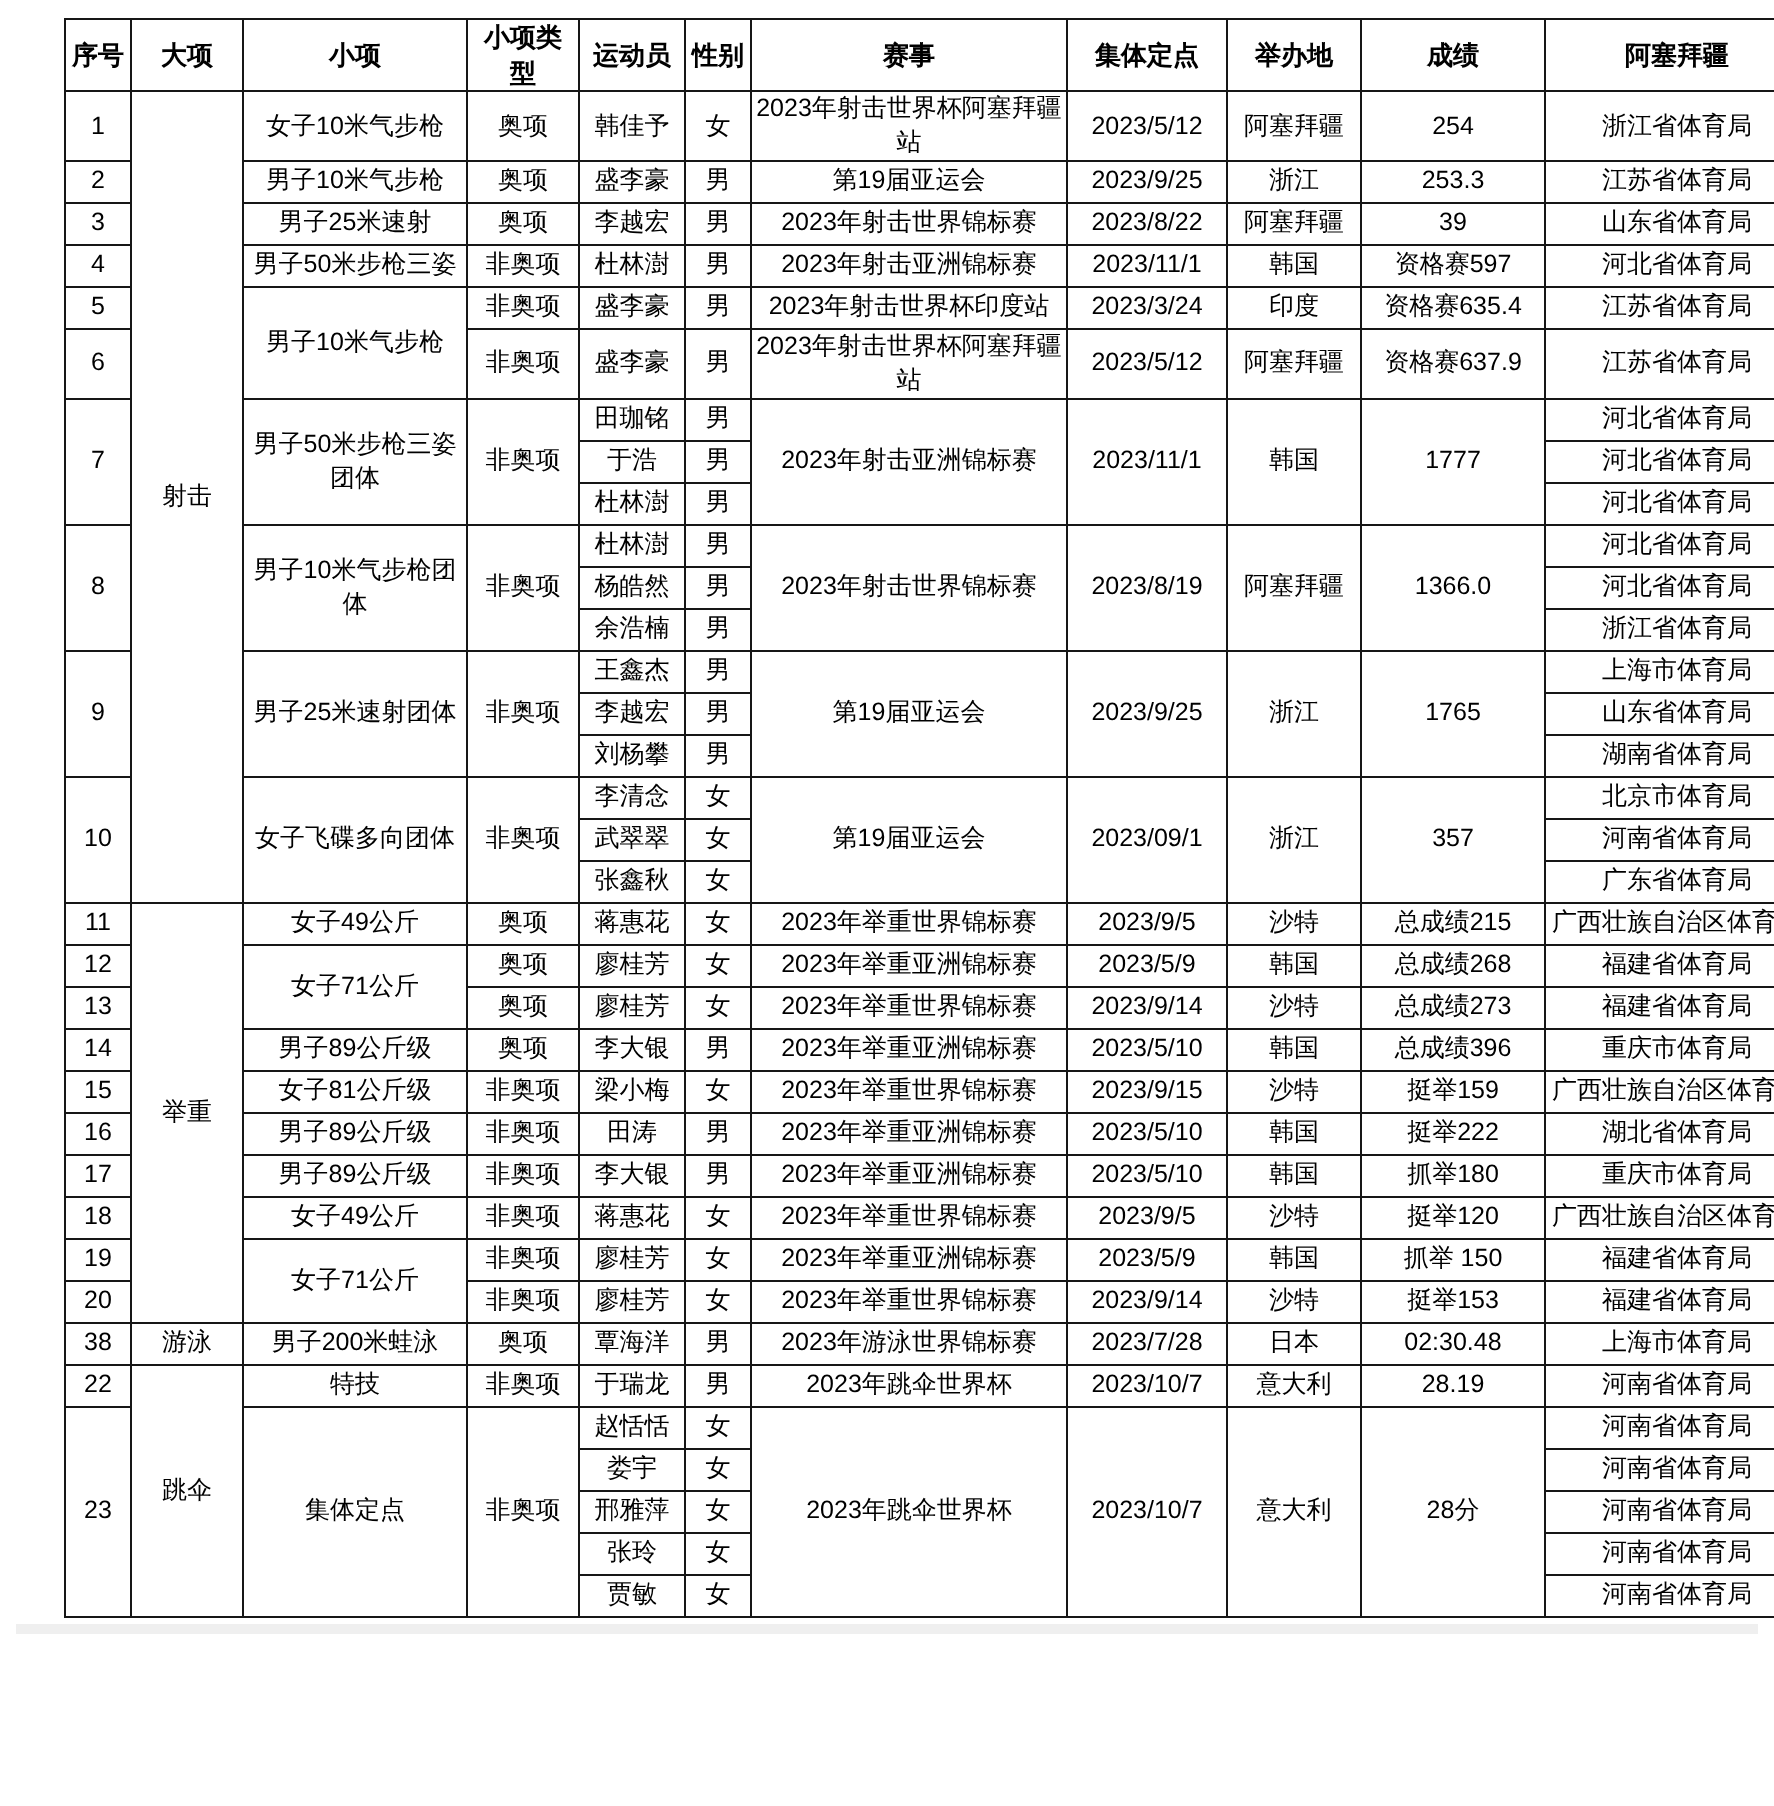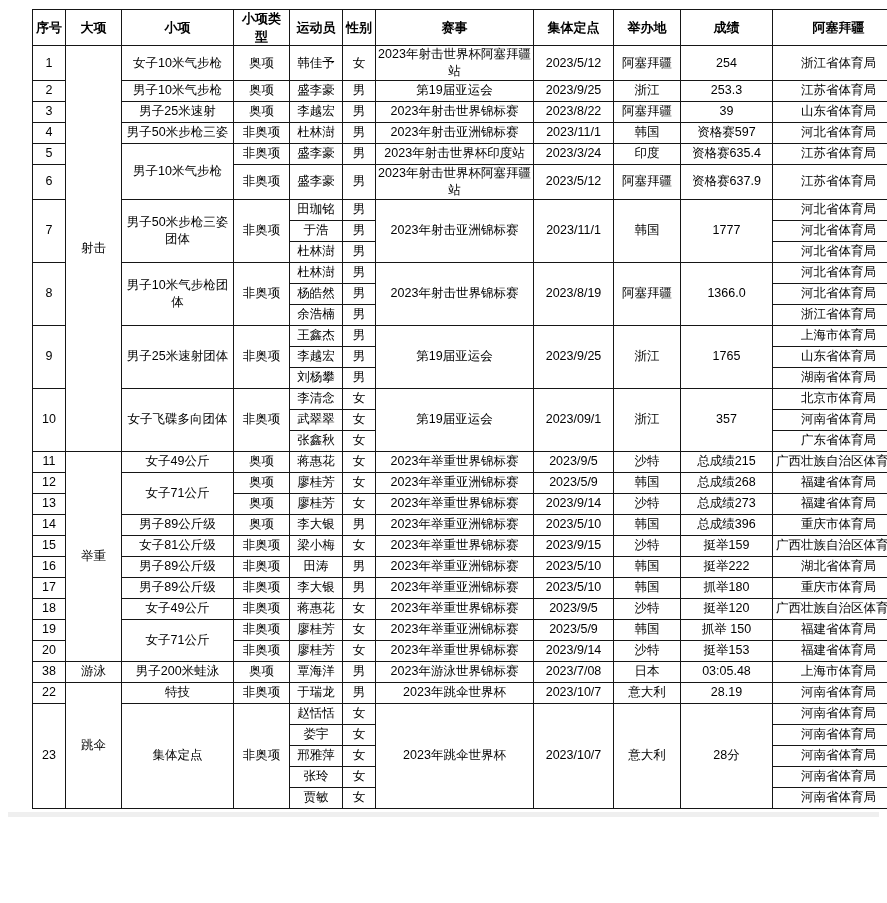--- a/index.html
+++ b/index.html
@@ -331,23 +331,23 @@
           <td>福建省体育局</td>
         </tr>
         <tr>
           <td>38</td>
           <td>游泳</td>
           <td>男子200米蛙泳</td>
           <td>奥项</td>
           <td>覃海洋</td>
           <td>男</td>
           <td>2023年游泳世界锦标赛</td>
-          <td>2023/7/08</td>
+          <td>2023/7/28</td>
           <td>日本</td>
-          <td>03:05.48</td>
+          <td>02:30.48</td>
           <td>上海市体育局</td>
         </tr>
         <tr>
           <td>22</td>
           <td rowspan="6">跳伞</td>
           <td>特技</td>
           <td>非奥项</td>
           <td>于瑞龙</td>
           <td>男</td>
           <td>2023年跳伞世界杯</td>

